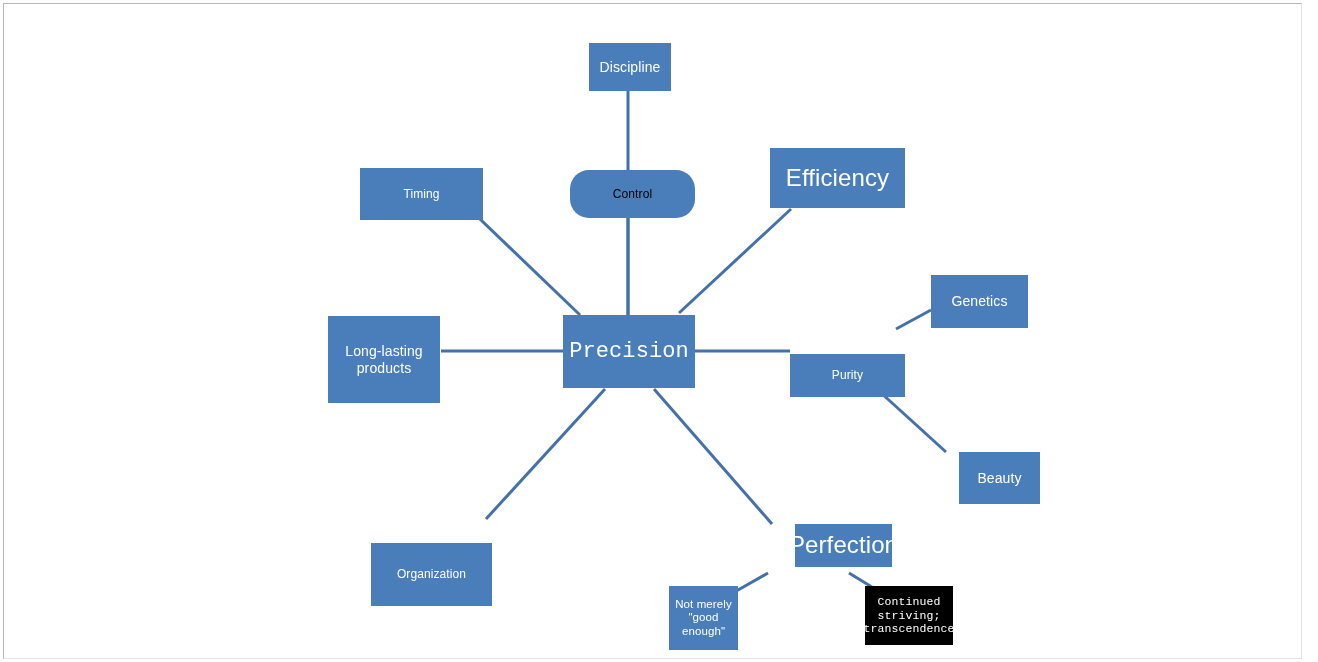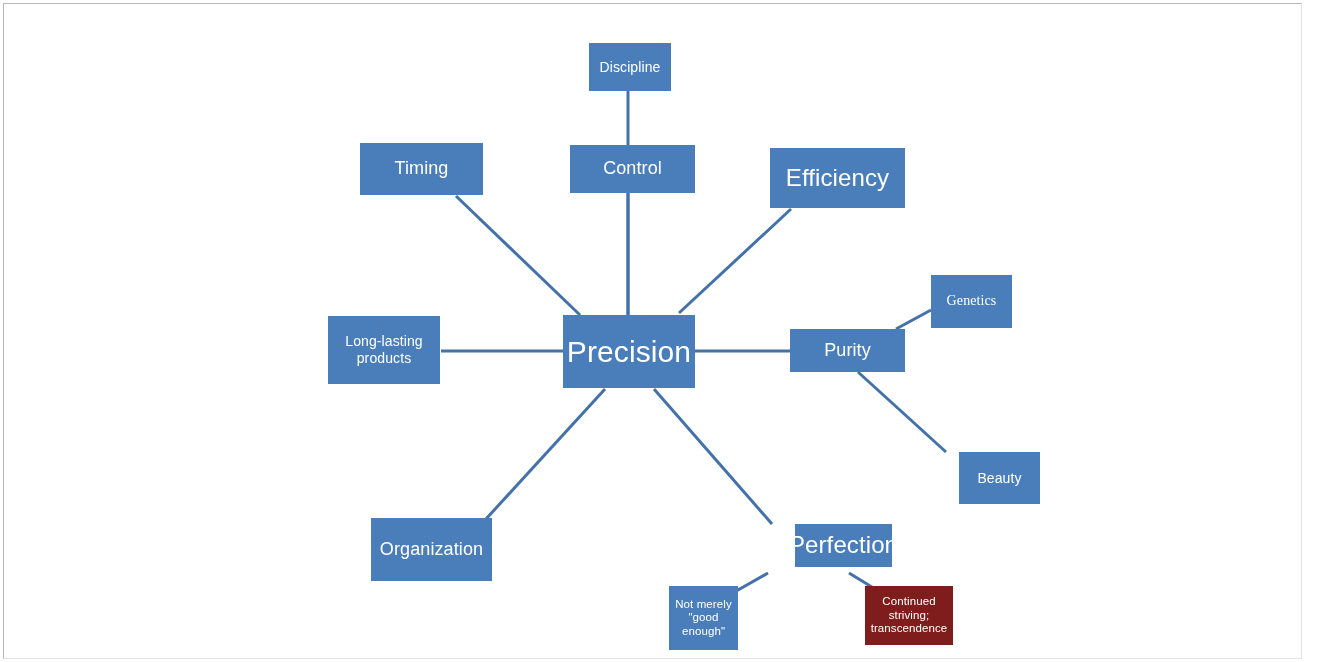--- a/index.html
+++ b/index.html
@@ -47,23 +47,23 @@
     color: #ffffff;
     display: flex;
     align-items: center;
     justify-content: center;
     text-align: center;
     box-sizing: border-box;
     line-height: 1.18;
     white-space: pre-line;
     letter-spacing: 0.1px;
   }
-  .node.center      { font-size: 30px; }
+  .node.center      { font-size: 22px; font-family: Liberation Mono, monospace; }
   .node.big         { font-size: 24px; }
-  .node.med         { font-size: 18px; }
+  .node.med         { font-size: 12px; margin-top: 25px; }
   .node.small       { font-size: 14px; }
   .node.tiny        { font-size: 11.5px; }
 </style>
 </head>
 <body>
 
 <div id="canvas">
 
   <div id="page-frame"></div>
 
@@ -78,31 +78,31 @@
       <line x1="858" y1="372" x2="946" y2="452" stroke="#4472a8" stroke-width="3" stroke-linecap="butt"></line>
       <line x1="654" y1="389" x2="772" y2="524" stroke="#4472a8" stroke-width="3" stroke-linecap="butt"></line>
       <line x1="768" y1="573" x2="731" y2="594" stroke="#4472a8" stroke-width="3" stroke-linecap="butt"></line>
       <line x1="849" y1="573" x2="880" y2="592" stroke="#4472a8" stroke-width="3" stroke-linecap="butt"></line>
       <line x1="605" y1="389" x2="486" y2="519" stroke="#4472a8" stroke-width="3" stroke-linecap="butt"></line>
     </svg>
 
   <div id="nodes">
       <div class="node center" style="left: 563px; top: 315px; width: 132px; height: 73px; background: rgb(74, 126, 187); color: rgb(255, 255, 255);">Precision</div>
       <div class="node small" style="left: 589px; top: 43px; width: 82px; height: 48px; background: rgb(74, 126, 187); color: rgb(255, 255, 255);">Discipline</div>
-      <div class="node med" style="left: 570px; top: 145px; width: 125px; height: 48px; background: rgb(74, 126, 187); color: #ffffff;">Control</div>
+      <div class="node med" style="left: 570px; top: 145px; width: 125px; height: 48px; background: rgb(74, 126, 187); color: #000000; border-radius: 19px;">Control</div>
       <div class="node med" style="left: 360px; top: 143px; width: 123px; height: 52px; background: rgb(74, 126, 187); color: rgb(255, 255, 255);">Timing</div>
       <div class="node big" style="left: 770px; top: 148px; width: 135px; height: 60px; background: rgb(74, 126, 187); color: rgb(255, 255, 255);">Efficiency</div>
-      <div class="node small" style="left: 328px; top: 316px; width: 112px; height: 68px; background: rgb(74, 126, 187); color: rgb(255, 255, 255);">Long-lasting
+      <div class="node small" style="left: 328px; top: 316px; width: 112px; height: 87px; background: rgb(74, 126, 187); color: rgb(255, 255, 255);">Long-lasting
 products</div>
       <div class="node med" style="left: 790px; top: 329px; width: 115px; height: 43px; background: rgb(74, 126, 187); color: rgb(255, 255, 255);">Purity</div>
-      <div class="node small" style="left: 931px; top: 275px; width: 81px; height: 53px; background: rgb(74, 126, 187); color: rgb(255, 255, 255); font-family: Liberation Serif, serif;">Genetics</div>
+      <div class="node small" style="left: 931px; top: 275px; width: 97px; height: 53px; background: rgb(74, 126, 187); color: rgb(255, 255, 255);">Genetics</div>
       <div class="node small" style="left: 925px; top: 452px; width: 81px; height: 52px; background: rgb(74, 126, 187); color: rgb(255, 255, 255); margin-left: 34px;">Beauty</div>
       <div class="node big" style="left: 759px; top: 524px; width: 97px; height: 43px; background: rgb(74, 126, 187); color: rgb(255, 255, 255); margin-left: 36px;">Perfection</div>
       <div class="node tiny" style="left: 669px; top: 586px; width: 69px; height: 64px; background: rgb(74, 126, 187); color: rgb(255, 255, 255);">Not merely
 "good
 enough"</div>
-      <div class="node tiny" style="left: 865px; top: 586px; width: 88px; height: 59px; background: #7f1d1d; color: rgb(255, 255, 255);">Continued
+      <div class="node tiny" style="left: 865px; top: 586px; width: 88px; height: 59px; background: #000000; color: rgb(255, 255, 255); font-family: Liberation Mono, monospace;">Continued
 striving;
 transcendence</div>
       <div class="node med" style="left: 371px; top: 518px; width: 121px; height: 63px; background: rgb(74, 126, 187); color: rgb(255, 255, 255);">Organization</div>
     </div>
 
 </div>
 
 </body></html>

